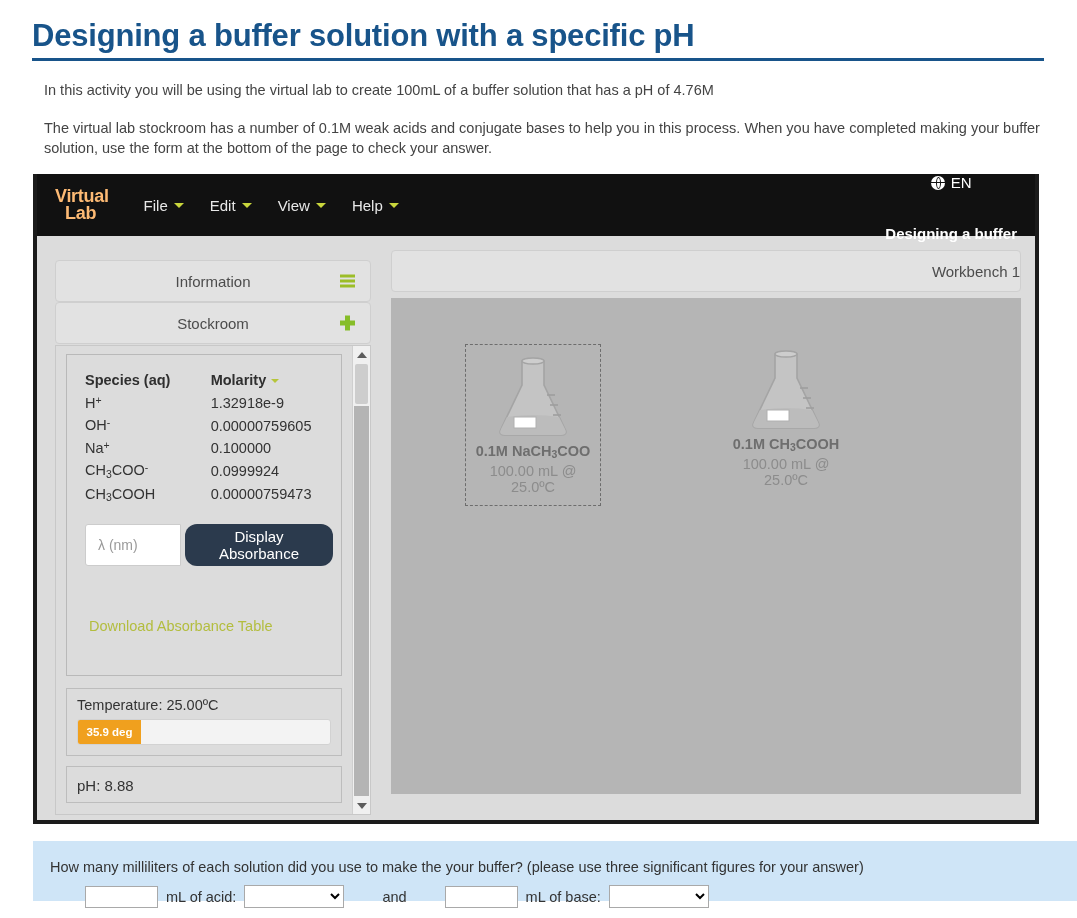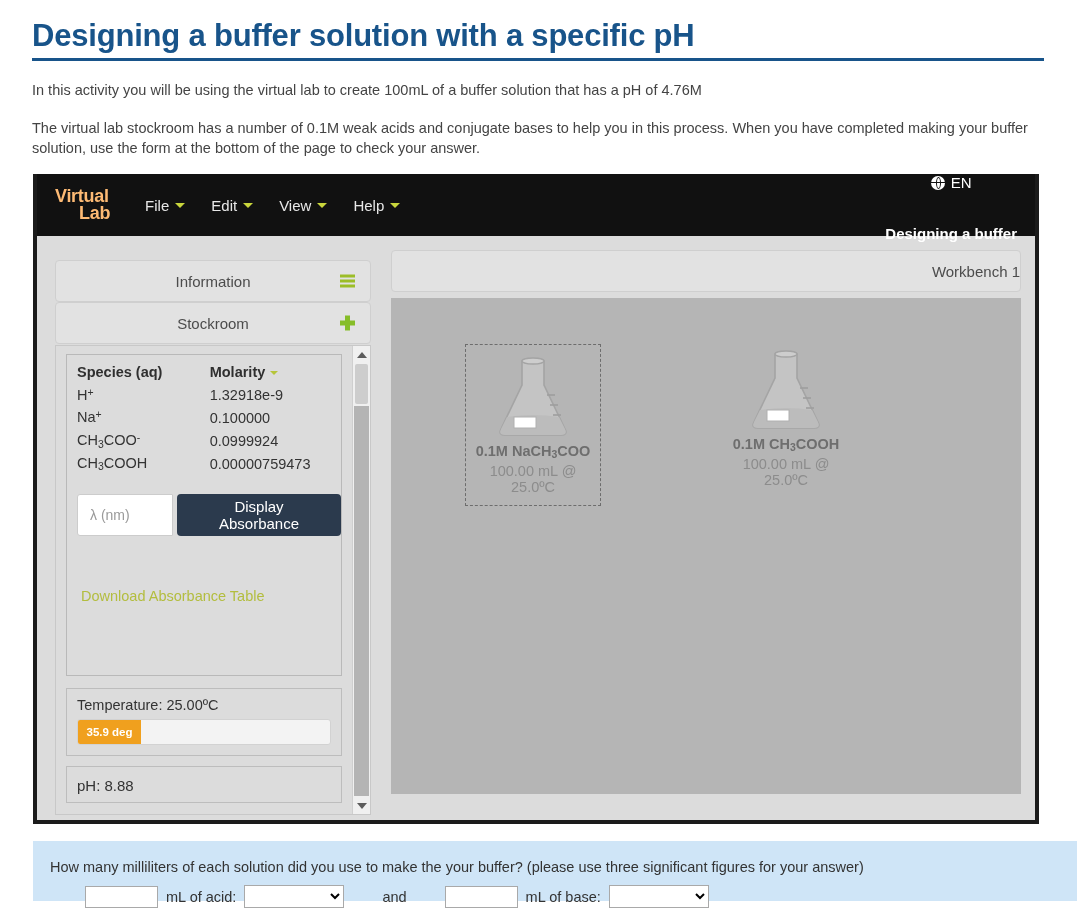--- a/index.html
+++ b/index.html
@@ -17,21 +17,21 @@
     position: absolute; left: 32px; top: 18px; width: 1012px;
     font-size: 31px; font-weight: bold; color: #18548a;
     letter-spacing: -0.2px; white-space: nowrap;
   }
   .title-rule {
     position: absolute; left: 32px; top: 58px; width: 1012px; height: 3px;
     background: #18548a;
   }
 
   .para {
-    position: absolute; left: 32px; color: #444444;
+    position: absolute; left: 44px; color: #444444;
     font-size: 14.5px; line-height: 1.38; width: 1012px;
   }
   .para-1 { top: 80px; }
   .para-2 { top: 118px; }
 
   
   .app {
     position: absolute; left: 33px; top: 174px;
     width: 1006px; height: 650px;
     background: #dcdcdc;
@@ -41,21 +41,21 @@
   }
   .navbar {
     position: relative; height: 62px; background: #111111;
     display: flex; align-items: center;
   }
   .brand {
     color: #fdba74; font-weight: bold; font-size: 18px;
     line-height: 0.95; margin-left: 18px; margin-right: 22px;
     letter-spacing: -0.3px;
   }
-  .brand .l2 { display: block; margin-left: 24px; }
+  .brand .l2 { display: block; margin-left: 10px; }
   .menu-item {
     color: #e8e8e8; font-size: 15px; padding: 6px 13px; cursor: pointer;
     display: flex; align-items: center; gap: 6px;
   }
   .caret {
     width: 0; height: 0; border-left: 5px solid transparent;
     border-right: 5px solid transparent; border-top: 5px solid #c9d63c;
     display: inline-block;
   }
   .nav-right {
@@ -106,21 +106,21 @@
 
   .info-body {
     margin-top: 1px; position: relative;
     border: 1px solid #c8c8c8; background: #dcdcdc;
     height: 470px; overflow: hidden;
   }
   .info-scroll-area { position: absolute; left: 0; top: 0; right: 18px; bottom: 0; padding: 8px 10px 0 10px; }
 
   .card {
     background: #dcdcdc; border: 1px solid #b9b9b9;
-    padding: 0;
+    padding: 8px;
   }
   .species-card { height: 322px; }
   .species-table { width: 100%; border-collapse: collapse; margin: 6px 0 0 0; }
   .species-table th {
     text-align: left; font-size: 14.5px; color: #2f2f2f; font-weight: bold;
     padding: 3px 6px 4px 10px;
   }
   .species-table td {
     text-align: left; font-size: 14.5px; color: #333333; font-weight: normal;
     padding: 3px 6px 3px 10px;
@@ -135,21 +135,21 @@
   sup { font-size: 0.72em; vertical-align: 0.42em; }
 
   .absorb-row { display: flex; align-items: stretch; margin: 18px 0 0 10px; }
   .lambda-input {
     width: 96px; height: 42px; border: 1px solid #cccccc; background: #ffffff;
     font-size: 14px; color: #8a8a8a; padding: 0 12px; border-radius: 3px 0 0 3px;
     outline: none; font-family: "Liberation Sans", sans-serif;
   }
   .lambda-input::placeholder { color: #9a9a9a; }
   .absorb-btn {
-    background: #2b3a4d; color: #ffffff; border: none; border-radius: 4px;
+    background: #2b3a4d; color: #ffffff; border: none; border-radius: 12px;
     font-size: 15px; padding: 0 16px; height: 42px; cursor: pointer;
     font-family: "Liberation Sans", sans-serif; margin-left: 4px;
   }
   .dl-link {
     display: block; margin: 52px 0 0 14px; color: #b3bd3e;
     font-size: 14.5px; text-decoration: none; cursor: pointer;
   }
 
   .temp-card {
     margin-top: 12px; background: #dcdcdc; border: 1px solid #bdbdbd;
@@ -310,20 +310,24 @@
                       <span>Molarity</span><span class="sort-caret"></span>
                     </th>
                   </tr>
                 </thead>
                 <tbody>
                     <tr>
                       <td>H<sup>+</sup></td>
                       <td class="col2">1.32918e-9</td>
                     </tr>
                     <tr>
+                      <td>OH<sup>-</sup></td>
+                      <td class="col2">0.00000759605</td>
+                    </tr>
+                    <tr>
                       <td>Na<sup>+</sup></td>
                       <td class="col2">0.100000</td>
                     </tr>
                     <tr>
                       <td>CH<sub>3</sub>COO<sup>-</sup></td>
                       <td class="col2">0.0999924</td>
                     </tr>
                     <tr>
                       <td>CH<sub>3</sub>COOH</td>
                       <td class="col2">0.00000759473</td>

